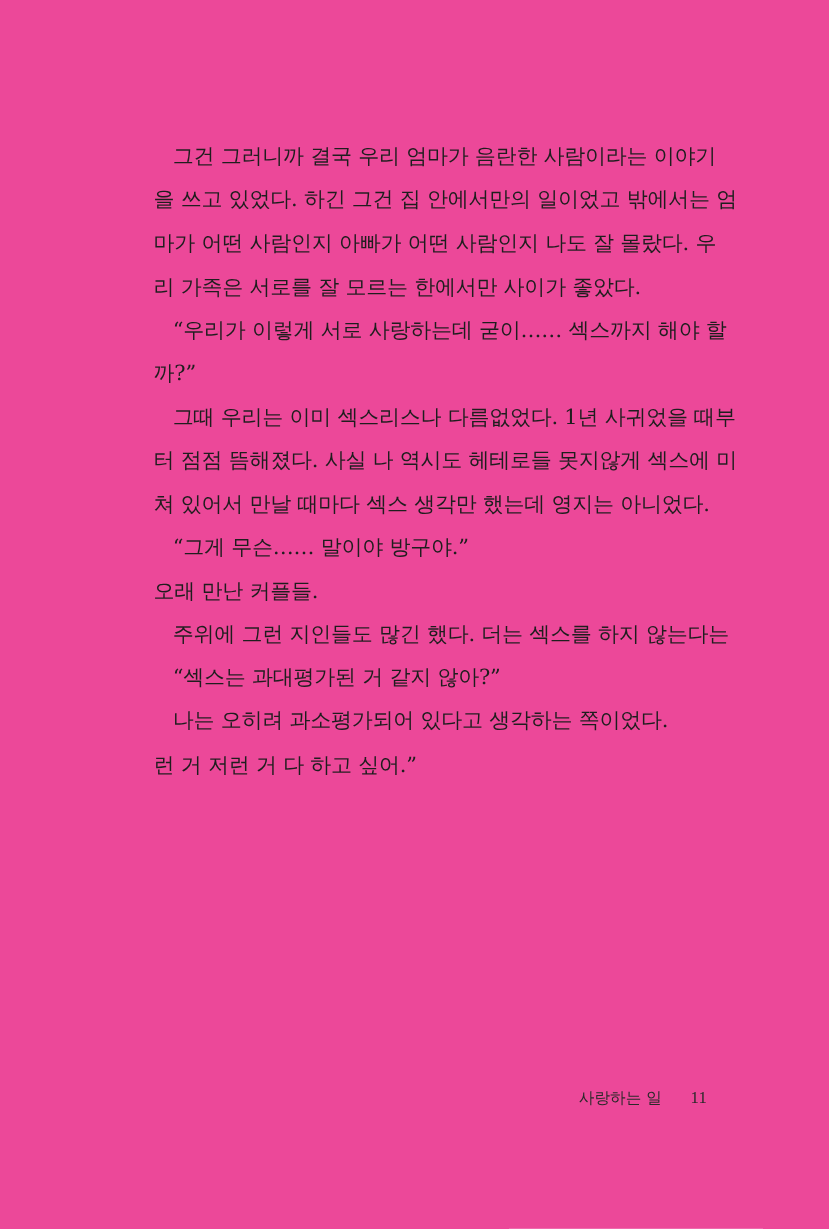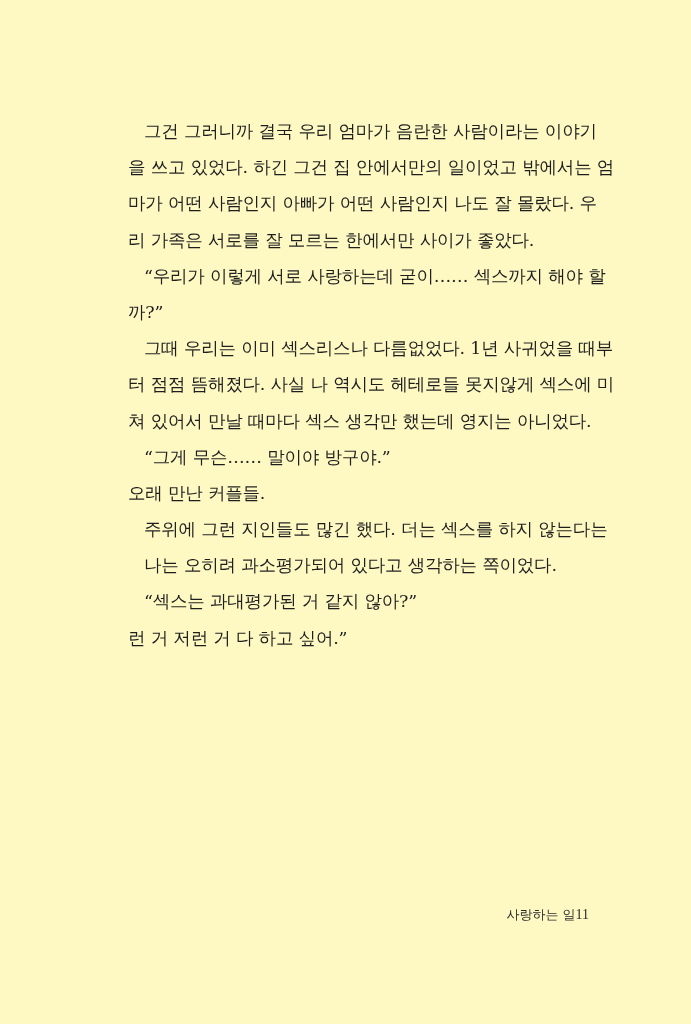--- a/index.html
+++ b/index.html
@@ -13,21 +13,21 @@
       position: relative;
       overflow: hidden;
       font-family: "DejaVu Serif", "Liberation Serif", serif;
       color: #1e1e1e;
     }
     .page {
       position: absolute;
       left: 0; top: 0;
       width: 691px;
       height: 1024px;
-      background: #fef9c3;
+      background: #ec4899;
     }
     .body-text {
       position: absolute;
       left: 128px;
       top: 113px;
       width: 462px;
     }
     .line {
       display: block;
       height: 36.2px;
@@ -46,21 +46,21 @@
     }
     .footer {
       position: absolute;
       top: 906px;
       right: 102px;
       font-size: 13px;
       color: #2a2a2a;
       white-space: nowrap;
     }
     .footer .folio {
-      margin-left: 0;
+      margin-left: 24px;
       font-family: "Liberation Serif", serif;
       font-size: 14px;
     }
   </style>
 </head>
 <body>
 
 <div class="page">
   <div class="body-text">
     <span class="line indent">그건 그러니까 결국 우리 엄마가 음란한 사람이라는 이야기</span>
@@ -68,21 +68,21 @@
     <span class="line">마가 어떤 사람인지 아빠가 어떤 사람인지 나도 잘 몰랐다. 우</span>
     <span class="line last">리 가족은 서로를 잘 모르는 한에서만 사이가 좋았다.</span>
     <span class="line indent">“우리가 이렇게 서로 사랑하는데 굳이…… 섹스까지 해야 할</span>
     <span class="line last">까?”</span>
     <span class="line indent">그때 우리는 이미 섹스리스나 다름없었다. 1년 사귀었을 때부</span>
     <span class="line">터 점점 뜸해졌다. 사실 나 역시도 헤테로들 못지않게 섹스에 미</span>
     <span class="line last">쳐 있어서 만날 때마다 섹스 생각만 했는데 영지는 아니었다.</span>
     <span class="line indent last">“그게 무슨…… 말이야 방구야.”</span>
     <span class="line last">오래 만난 커플들.</span>
     <span class="line indent">주위에 그런 지인들도 많긴 했다. 더는 섹스를 하지 않는다는</span>
+    <span class="line indent last">“섹스는 과대평가된 거 같지 않아?”</span>
     <span class="line indent last">나는 오히려 과소평가되어 있다고 생각하는 쪽이었다.</span>
-    <span class="line indent last">“섹스는 과대평가된 거 같지 않아?”</span>
     <span class="line last">런 거 저런 거 다 하고 싶어.”</span>
   </div>
 
   <div class="footer">
     <span>사랑하는 일</span><span class="folio">11</span>
   </div>
 </div>
 
 </body></html>

